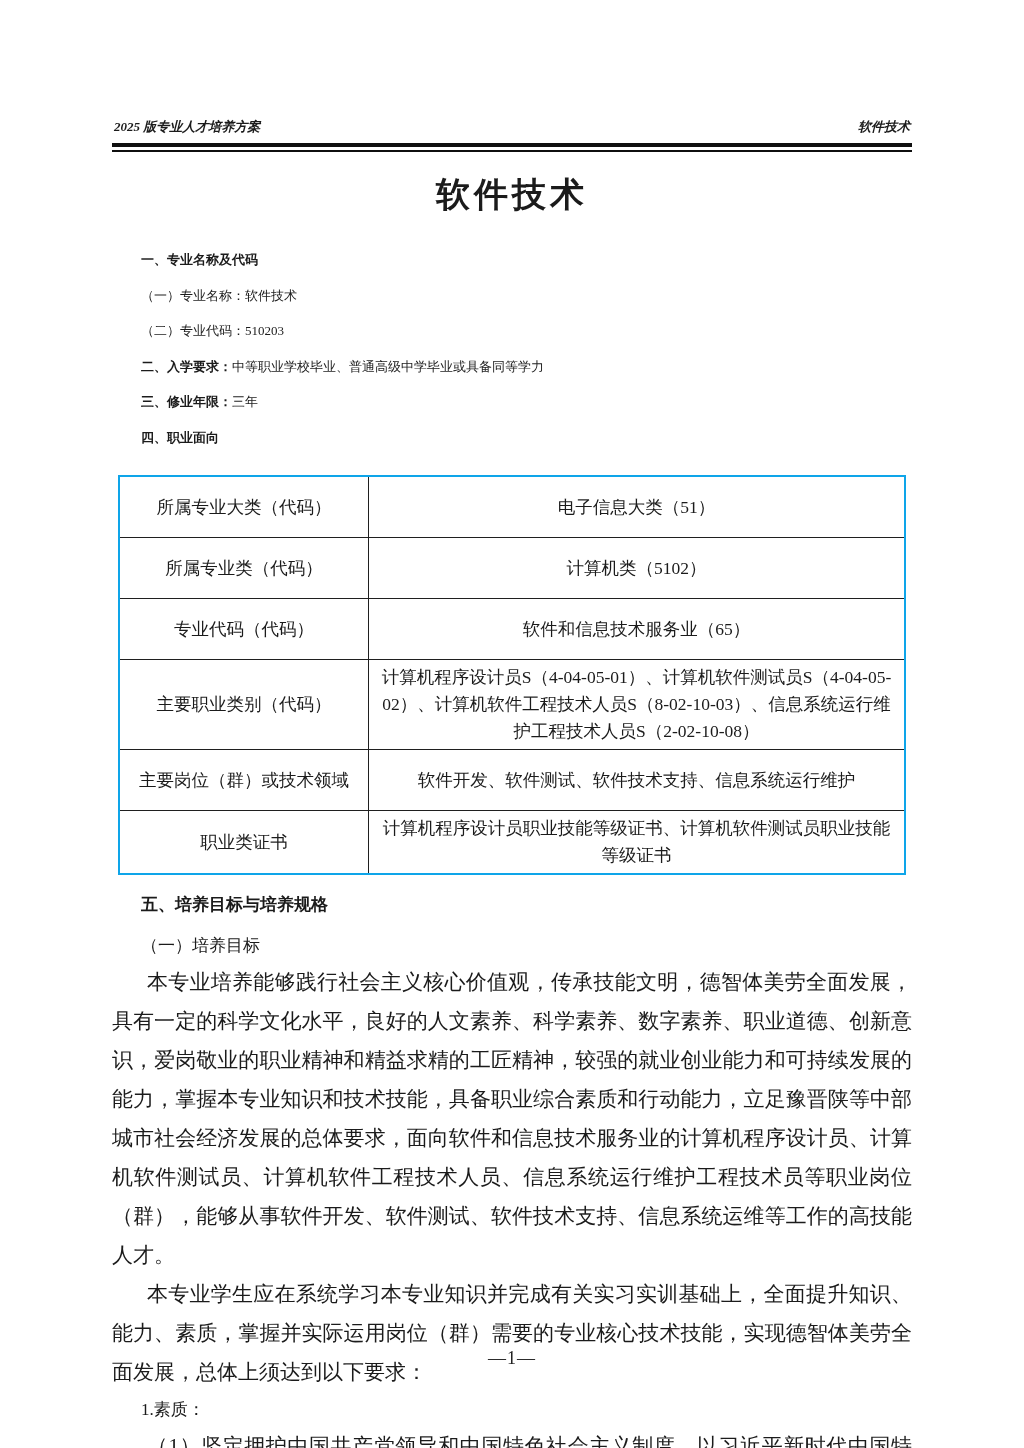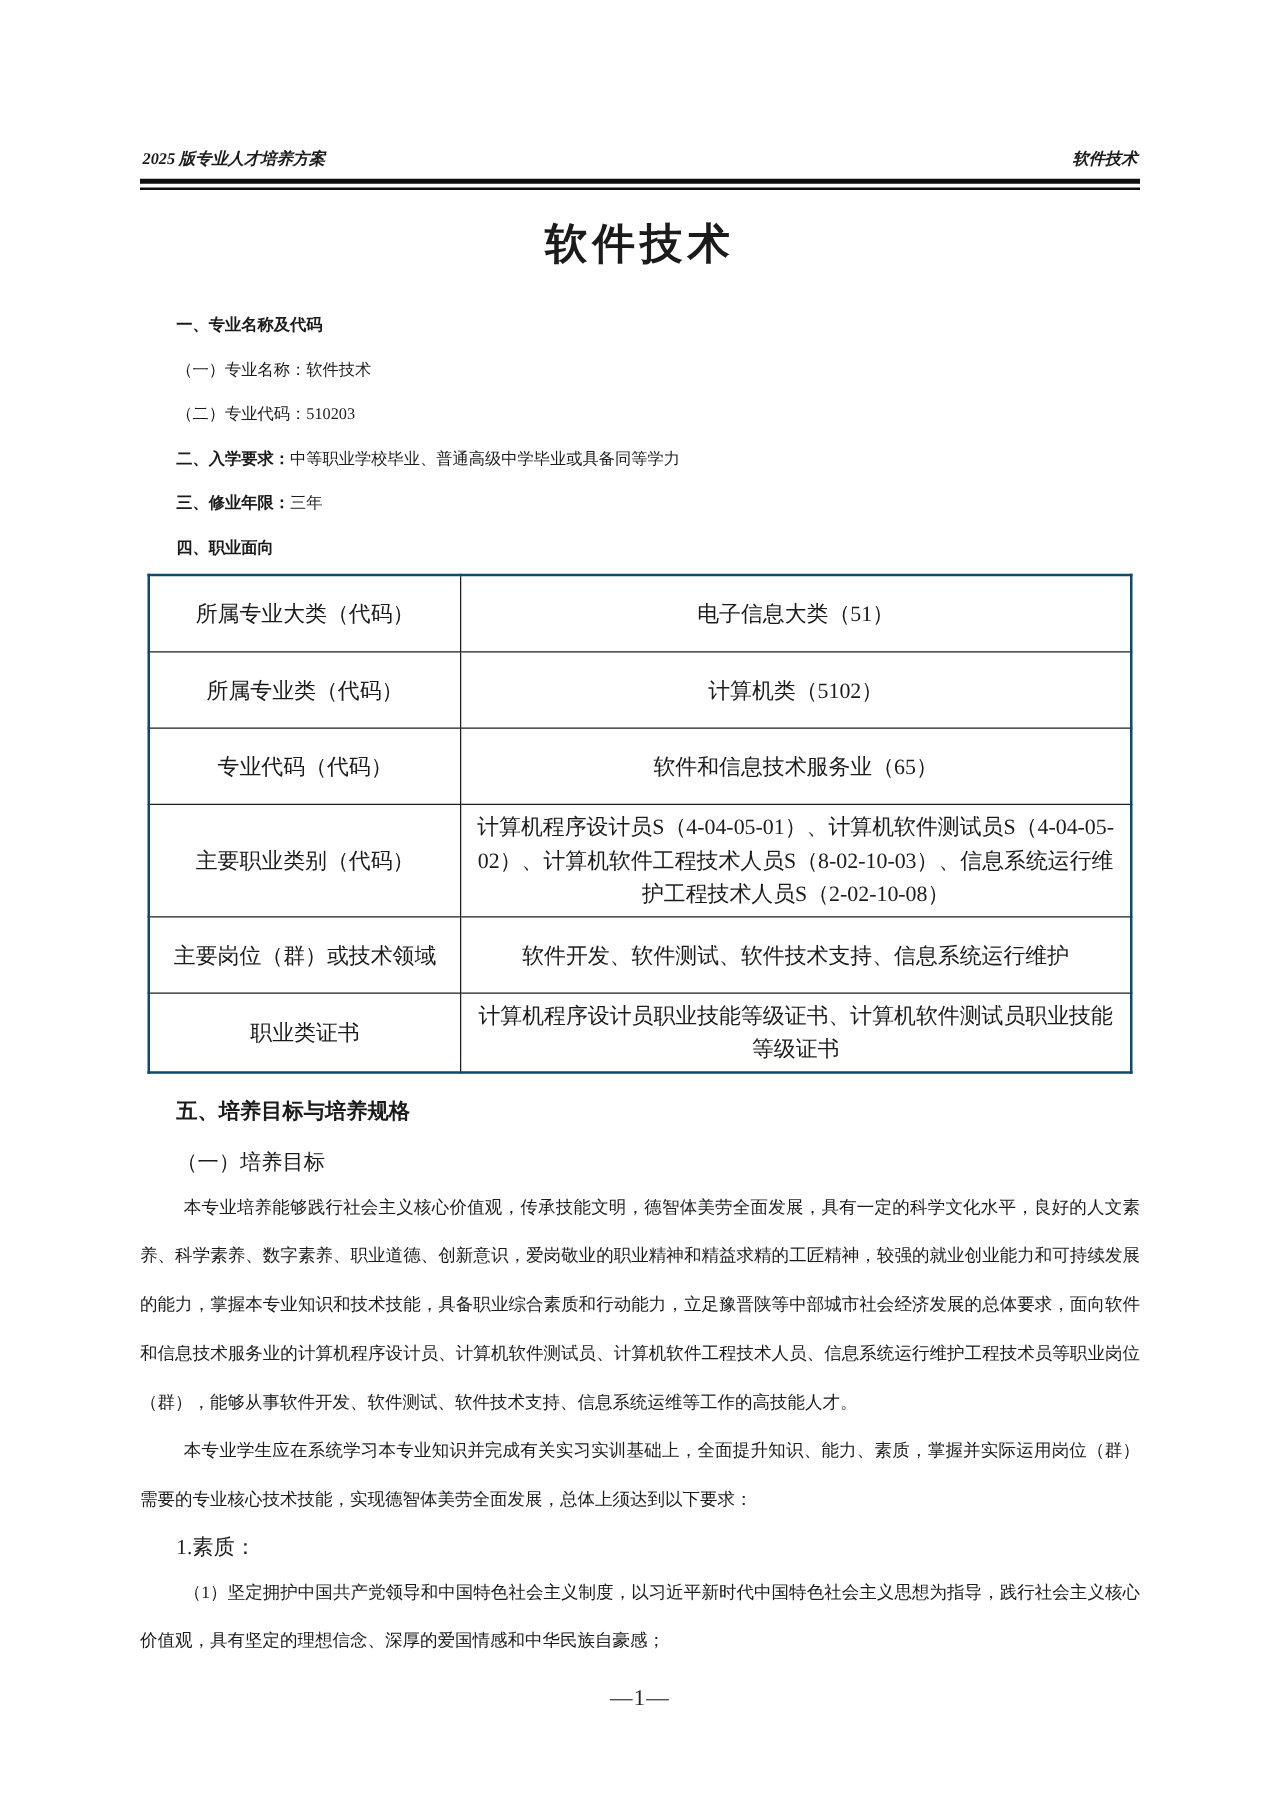--- a/index.html
+++ b/index.html
@@ -18,29 +18,29 @@
 
   
   .doc-title{text-align:center;font-size:34px;font-weight:bold;letter-spacing:4px;
              margin:20px 0 24px 0;}
 
   
   .item{font-size:13px;line-height:35.5px;text-indent:29px;text-align:justify;}
   .b{font-weight:bold;}
 
   
-  table.career{width:788px;margin:4px auto 0 6px;border-collapse:collapse;
-               border:2px solid #0c4a6e;table-layout:fixed;}
+  table.career{width:788px;margin:20px auto 0 6px;border-collapse:collapse;
+               border:2px solid #0ea5e9;table-layout:fixed;}
   table.career td{border:1px solid #1f1f1f;text-align:center;vertical-align:middle;
                   font-size:17.5px;line-height:27px;padding:4px 8px;height:52px;}
   table.career td.lbl{width:232px;}
 
   
   .sec{font-size:17px;line-height:35px;text-indent:29px;margin-top:6px;}
-  .para{font-size:14px;line-height:39px;text-indent:35px;text-align:justify;}
+  .para{font-size:21px;line-height:39px;text-indent:35px;text-align:justify;}
 
   .page-num{position:absolute;left:0;right:0;top:1348px;text-align:center;
             font-size:18px;color:#222;letter-spacing:1px;}
 </style>
 </head>
 <body>
 
 <div class="page">
   <div class="content">
 

